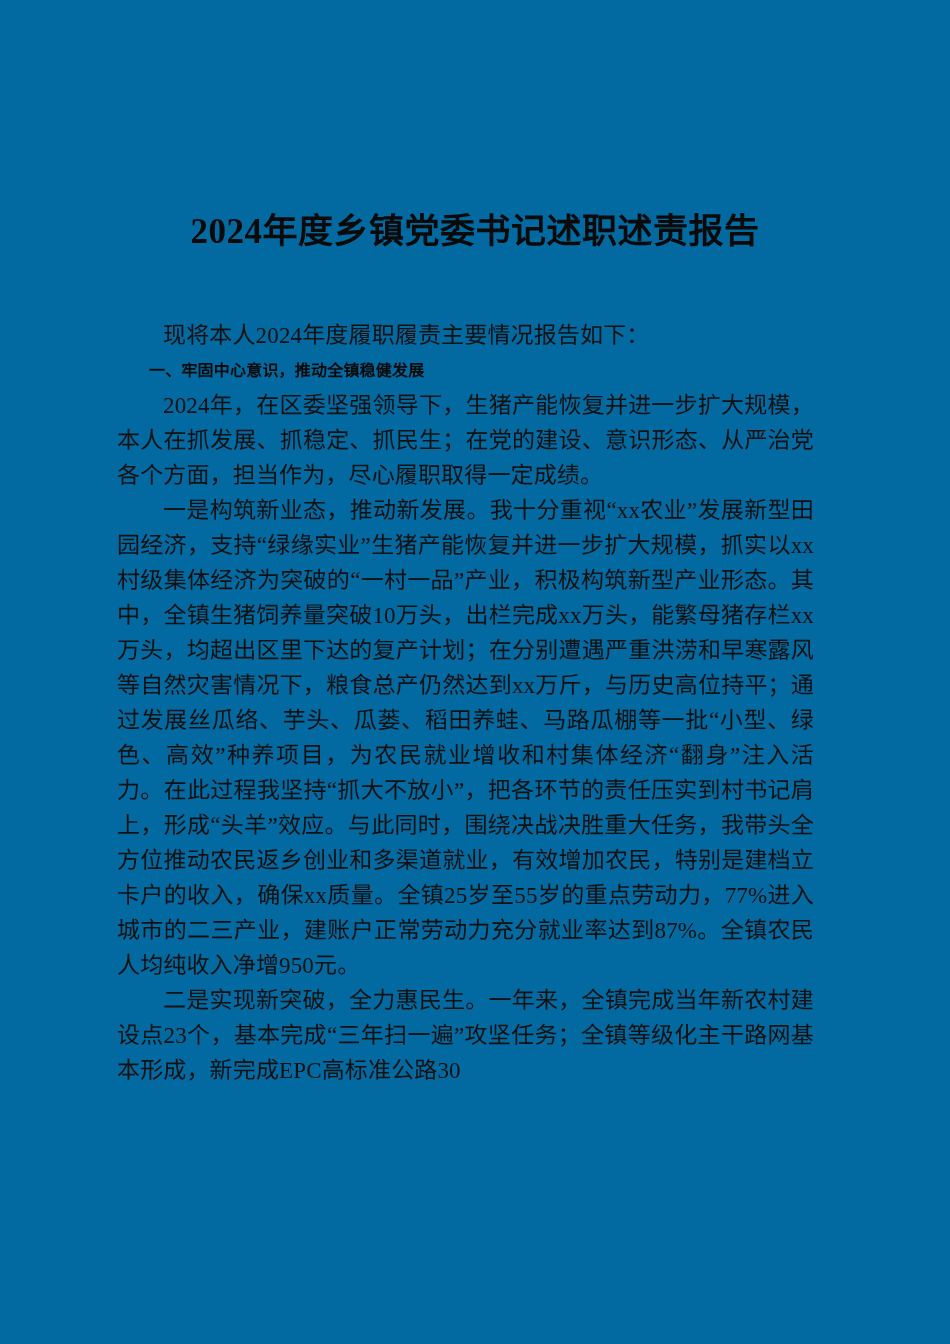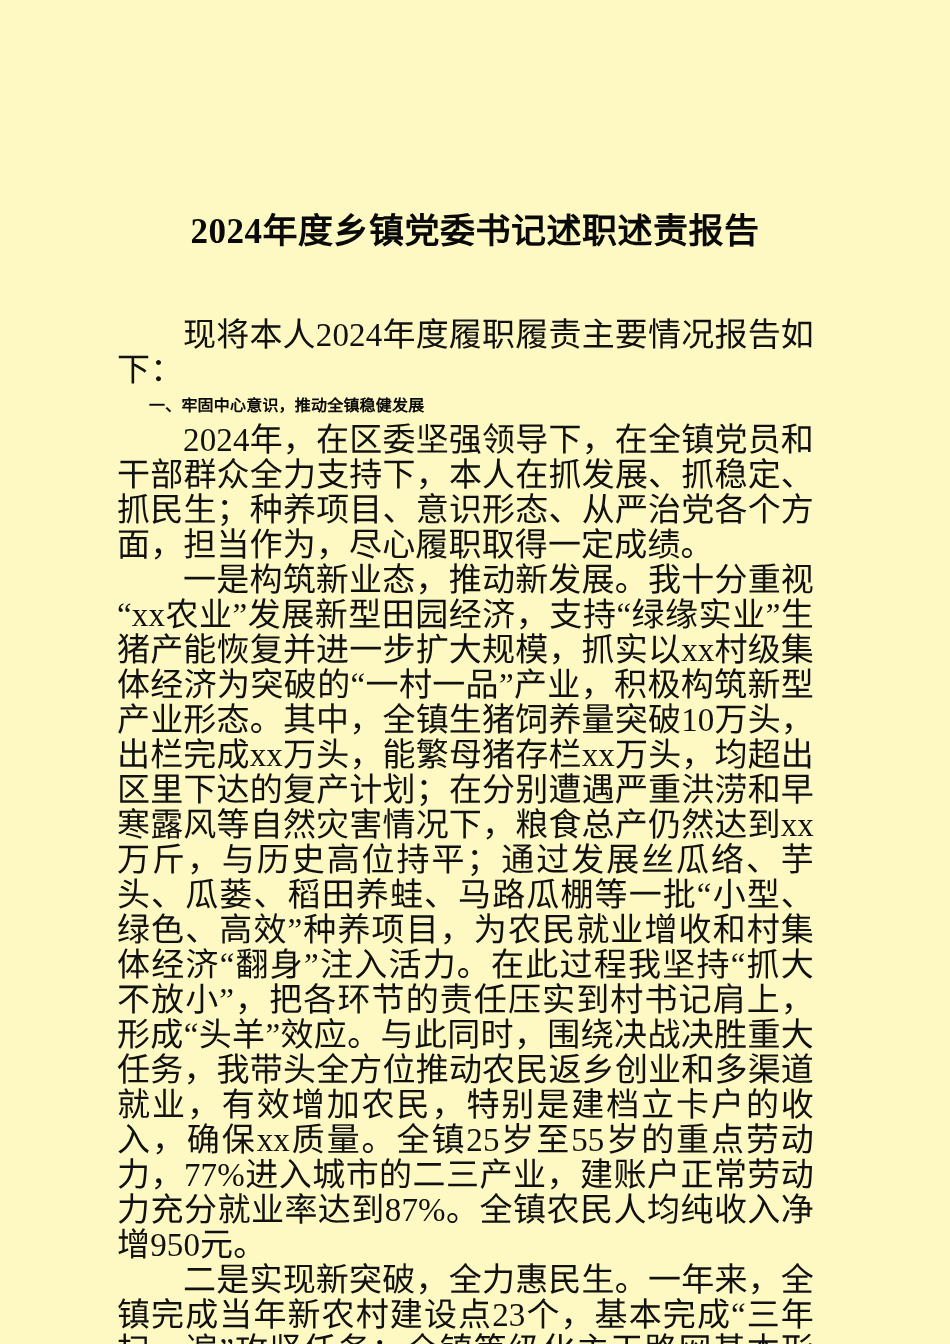--- a/index.html
+++ b/index.html
@@ -6,21 +6,21 @@
   html, body {
     margin: 0;
     padding: 0;
     background: #ffffff;
   }
 
   .page {
     position: relative;
     width: 950px;
     height: 1344px;
-    background: #fef9c3;
+    background: #0369a1;
     overflow: hidden;
     box-sizing: border-box;
   }
 
   
   .doc-title {
     position: absolute;
     left: 0;
     right: 0;
     top: 186px;
@@ -37,21 +37,21 @@
   
   .body-block {
     position: absolute;
     left: 117px;
     top: 318px;
     width: 697px;
   }
 
   .para {
     font-family: "Liberation Serif", "DejaVu Serif", serif;
-    font-size: 33px;
+    font-size: 23px;
     line-height: 35px;
     color: #111111;
     margin: 0;
     text-align: justify;
     text-justify: inter-character;
     letter-spacing: 0.15px;
     word-break: break-all;
     text-indent: 2em;
   }
 
@@ -74,21 +74,21 @@
 <div class="page">
 
   <h1 class="doc-title">2024年度乡镇党委书记述职述责报告</h1>
 
   <div class="body-block">
 
     <p class="para">现将本人2024年度履职履责主要情况报告如下：</p>
 
     <p class="heading-2">一、牢固中心意识，推动全镇稳健发展</p>
 
-    <p class="para">2024年，在区委坚强领导下，在全镇党员和干部群众全力支持下，本人在抓发展、抓稳定、抓民生；种养项目、意识形态、从严治党各个方面，担当作为，尽心履职取得一定成绩。</p>
+    <p class="para">2024年，在区委坚强领导下，生猪产能恢复并进一步扩大规模，本人在抓发展、抓稳定、抓民生；在党的建设、意识形态、从严治党各个方面，担当作为，尽心履职取得一定成绩。</p>
 
     <p class="para">一是构筑新业态，推动新发展。我十分重视“xx农业”发展新型田园经济，支持“绿缘实业”生猪产能恢复并进一步扩大规模，抓实以xx村级集体经济为突破的“一村一品”产业，积极构筑新型产业形态。其中，全镇生猪饲养量突破10万头，出栏完成xx万头，能繁母猪存栏xx万头，均超出区里下达的复产计划；在分别遭遇严重洪涝和早寒露风等自然灾害情况下，粮食总产仍然达到xx万斤，与历史高位持平；通过发展丝瓜络、芋头、瓜蒌、稻田养蛙、马路瓜棚等一批“小型、绿色、高效”种养项目，为农民就业增收和村集体经济“翻身”注入活力。在此过程我坚持“抓大不放小”，把各环节的责任压实到村书记肩上，形成“头羊”效应。与此同时，围绕决战决胜重大任务，我带头全方位推动农民返乡创业和多渠道就业，有效增加农民，特别是建档立卡户的收入，确保xx质量。全镇25岁至55岁的重点劳动力，77%进入城市的二三产业，建账户正常劳动力充分就业率达到87%。全镇农民人均纯收入净增950元。</p>
 
     <p class="para">二是实现新突破，全力惠民生。一年来，全镇完成当年新农村建设点23个，基本完成“三年扫一遍”攻坚任务；全镇等级化主干路网基本形成，新完成EPC高标准公路30</p>
 
   </div>
 
 </div>
 
 </body></html>

